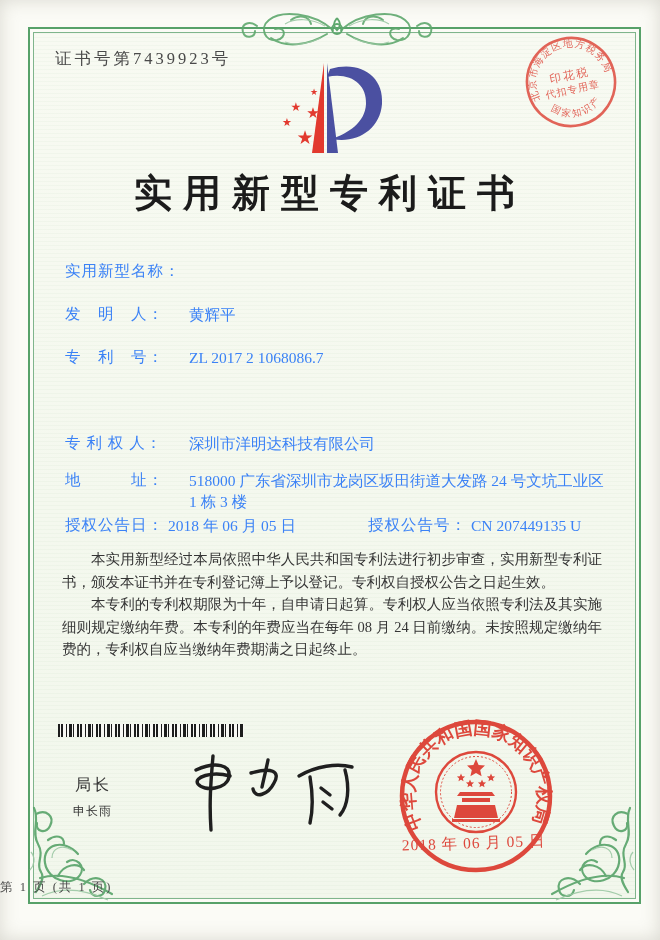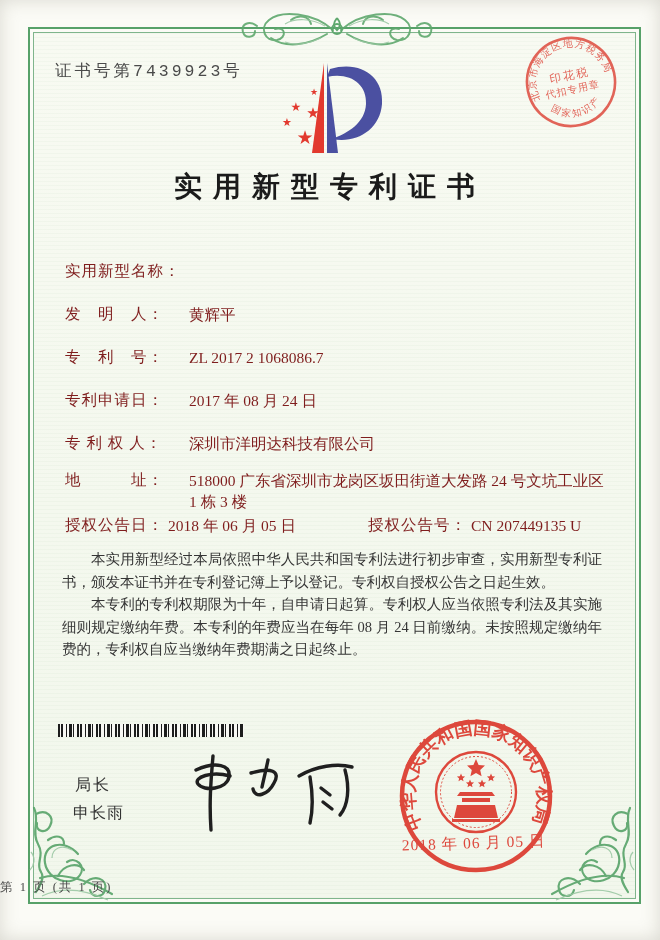--- a/index.html
+++ b/index.html
@@ -18,44 +18,44 @@
   }
   .frame-inner{
     position:absolute; inset:3px;
     border:1px solid #7fb58c;
     background:
       repeating-linear-gradient(0deg, rgba(120,175,125,.05) 0 1px, transparent 1px 4px),
       linear-gradient(180deg,#f8faf2 0%,#f4f8ee 55%,#f2f7ec 100%);
   }
   
   .abs{position:absolute;}
-  .cert-no{left:55px; top:60px; font-size:16.5px; letter-spacing:3px; color:#4a4a4a;font-family:Liberation Mono, monospace;}
+  .cert-no{left:55px; top:48px; font-size:16.5px; letter-spacing:3px; color:#4a4a4a;}
   .title{
     left:0; top:168px; width:100%; text-align:center;
-    font-size:28px; font-weight:bold; letter-spacing:11px; color:#1b1b1b;
-  }
-  .field-row{left:65px; display:flex; font-size:15.5px; color:#7f1d1d;}
+    font-size:38px; font-weight:bold; letter-spacing:11px; color:#1b1b1b;
+  }
+  .field-row{left:65px; display:flex; font-size:15.5px; color:#3b82f6;}
   .field-label{width:124px; flex:0 0 124px; letter-spacing:1px; white-space:nowrap;}
   .field-value{width:420px; line-height:21px;}
   .row1{top:261px}.row2{top:304px}.row3{top:347px}.row4{top:390px}
   .row5{top:433px}.row6{top:470px}
   .row7{top:515px}
   .row7b{left:368px; top:515px;}
   .row7 .field-label,.row7b .field-label{width:auto; flex:0 0 auto; margin-right:4px;text-align:right;}
   .paragraphs{left:62px; top:548px; width:540px; font-size:14.5px; line-height:22.5px; color:#353535;}
   .paragraphs p{margin:0; text-indent:2em; text-align:justify;}
   .barcode{
     left:58px; top:724px; width:186px; height:13px;
     background:repeating-linear-gradient(90deg,
       #1d1d1d 0 2px, #f8f8f4 2px 3px, #1d1d1d 3px 5px, #f8f8f4 5px 8px,
       #1d1d1d 8px 9px, #f8f8f4 9px 11px, #1d1d1d 11px 14px, #f8f8f4 14px 15px,
       #1d1d1d 15px 16px, #f8f8f4 16px 19px);
   }
   .signoff-title{left:75px; top:775px; font-size:16px; color:#333; letter-spacing:2px;font-family:Liberation Mono, monospace;}
-  .signoff-name{left:73px; top:803px; font-size:16px; color:#333; letter-spacing:1px;}
+  .signoff-name{left:73px; top:803px; font-size:12px; color:#333; letter-spacing:1px;}
   .footer{
     left:0; top:879px; width:100%; 
     font-size:12.5px; letter-spacing:2px; color:#4a4a4a;
   }
   svg text{font-family:"Liberation Serif","DejaVu Serif",serif;}
   .hidden-defs{position:absolute; width:0; height:0; overflow:hidden;}
 </style>
 </head>
 <body>
 
@@ -160,24 +160,20 @@
     <span class="field-label">实用新型名称：</span>
   </div>
   <div class="abs field-row row2">
     <span class="field-label">发　明　人：</span>
     <span class="field-value">黄辉平</span>
   </div>
   <div class="abs field-row row3">
     <span class="field-label">专　利　号：</span>
     <span class="field-value">ZL 2017 2 1068086.7</span>
   </div>
-  <div class="abs field-row row4">
-    <span class="field-label">专利申请日：</span>
-    <span class="field-value">2017 年 08 月 24 日</span>
-  </div>
   <div class="abs field-row row5">
     <span class="field-label">专 利 权 人：</span>
     <span class="field-value">深圳市洋明达科技有限公司</span>
   </div>
   <div class="abs field-row row6">
     <span class="field-label">地　　　址：</span>
     <span class="field-value">518000 广东省深圳市龙岗区坂田街道大发路 24 号文坑工业区 1 栋 3 楼</span>
   </div>
   <div class="abs field-row row7">
     <span class="field-label">授权公告日：</span>

